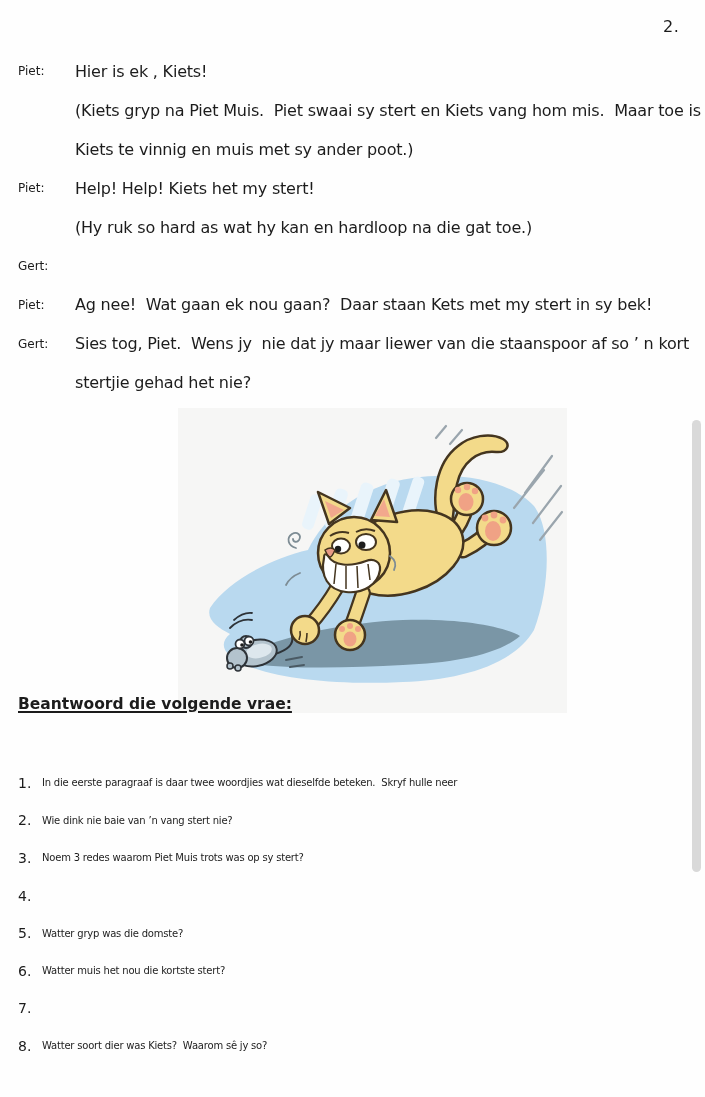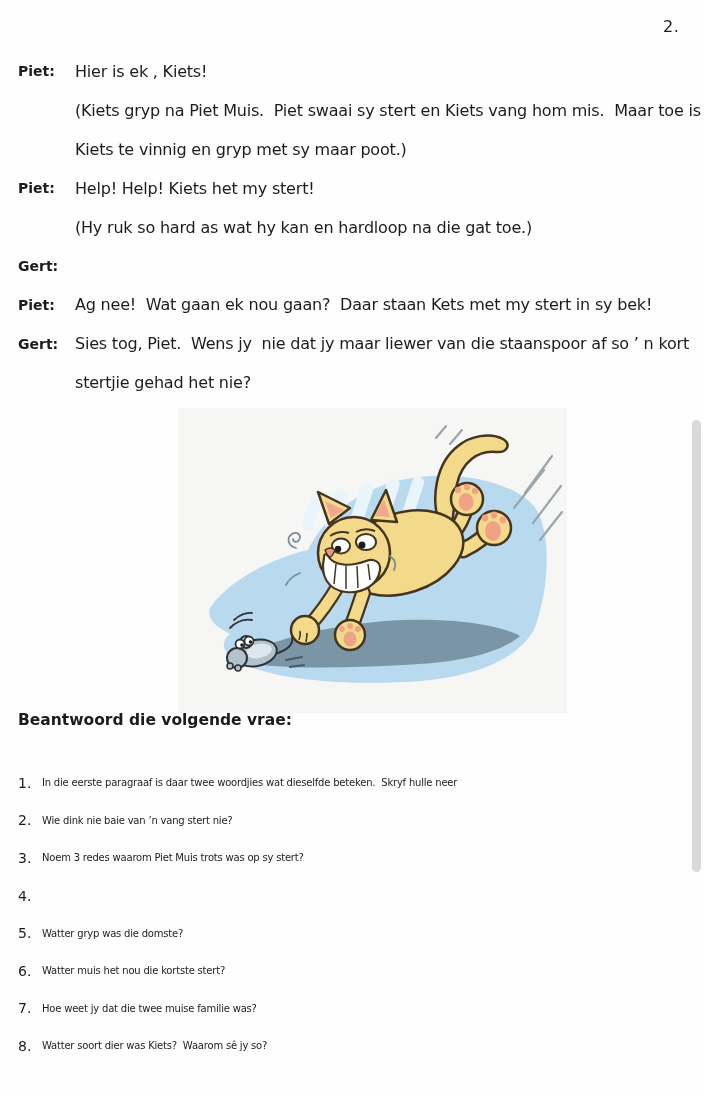--- a/index.html
+++ b/index.html
@@ -4,27 +4,27 @@
 <style>
   html,body{margin:0;padding:0;}
   body{
     width:705px;height:1097px;overflow:hidden;background:#ffffff;
     font-family:"DejaVu Sans","Liberation Sans",sans-serif;color:#1c1c1c;
   }
   .page{position:relative;width:705px;height:1097px;background:#fefefe;overflow:hidden;}
   .pagenum{position:absolute;top:17px;left:663px;font-size:16px;letter-spacing:0.5px;}
   .dialogue{position:absolute;left:18px;top:52px;width:705px;}
   .d-row{display:flex;height:38.9px;align-items:center;}
-  .spk{flex:0 0 57px;width:57px;font-size:14px;white-space:pre;font-weight:bold;}
+  .spk{flex:0 0 57px;width:57px;font-size:12px;white-space:pre;}
   .txt{font-size:16px;white-space:pre;letter-spacing:-0.2px;}
   .illus{position:absolute;left:178px;top:408px;width:389px;height:305px;}
   .illus svg{display:block;}
   .qheading{
-    position:absolute;left:18px;top:711px;font-size:15.5px;font-weight:bold;
-    text-decoration-thickness:1.5px;text-underline-offset:2px;white-space:pre;
+    position:absolute;left:18px;top:695px;font-size:15.5px;font-weight:bold;
+    text-decoration:underline;text-decoration-thickness:1.5px;text-underline-offset:2px;white-space:pre;
   }
   .questions{position:absolute;left:18px;top:764px;width:705px;}
   .q-row{display:flex;height:37.6px;align-items:center;}
   .qnum{flex:0 0 24px;width:24px;font-size:14px;}
   .qtxt{font-size:10px;white-space:pre;letter-spacing:-0.2px;}
   .scroll-thumb{
     position:absolute;left:692px;top:420px;width:9px;height:452px;
     border-radius:5px;background:#d9d9d9;
   }
   
@@ -42,21 +42,21 @@
     <div class="d-row">
       <span class="spk">Piet:</span>
       <span class="txt">Hier is ek , Kiets!</span>
     </div>
     <div class="d-row">
       <span class="spk"></span>
       <span class="txt">(Kiets gryp na Piet Muis.  Piet swaai sy stert en Kiets vang hom mis.  Maar toe is</span>
     </div>
     <div class="d-row">
       <span class="spk"></span>
-      <span class="txt">Kiets te vinnig en gryp met sy maar poot.)</span>
+      <span class="txt">Kiets te vinnig en muis met sy ander poot.)</span>
     </div>
     <div class="d-row">
       <span class="spk">Piet:</span>
       <span class="txt">Help! Help! Kiets het my stert!</span>
     </div>
     <div class="d-row">
       <span class="spk"></span>
       <span class="txt">(Hy ruk so hard as wat hy kan en hardloop na die gat toe.)</span>
     </div>
     <div class="d-row">
@@ -207,21 +207,20 @@
     <div class="q-row">
       <span class="qnum">5.</span>
       <span class="qtxt">Watter gryp was die domste?</span>
     </div>
     <div class="q-row">
       <span class="qnum">6.</span>
       <span class="qtxt">Watter muis het nou die kortste stert?</span>
     </div>
     <div class="q-row">
       <span class="qnum">7.</span>
-      <span class="qtxt">Hoe weet jy dat die twee muise familie was?</span>
     </div>
     <div class="q-row">
       <span class="qnum">8.</span>
       <span class="qtxt">Watter soort dier was Kiets?  Waarom sê jy so?</span>
     </div>
   </div>
 
   <div class="scroll-thumb"></div>
 
 </div>

